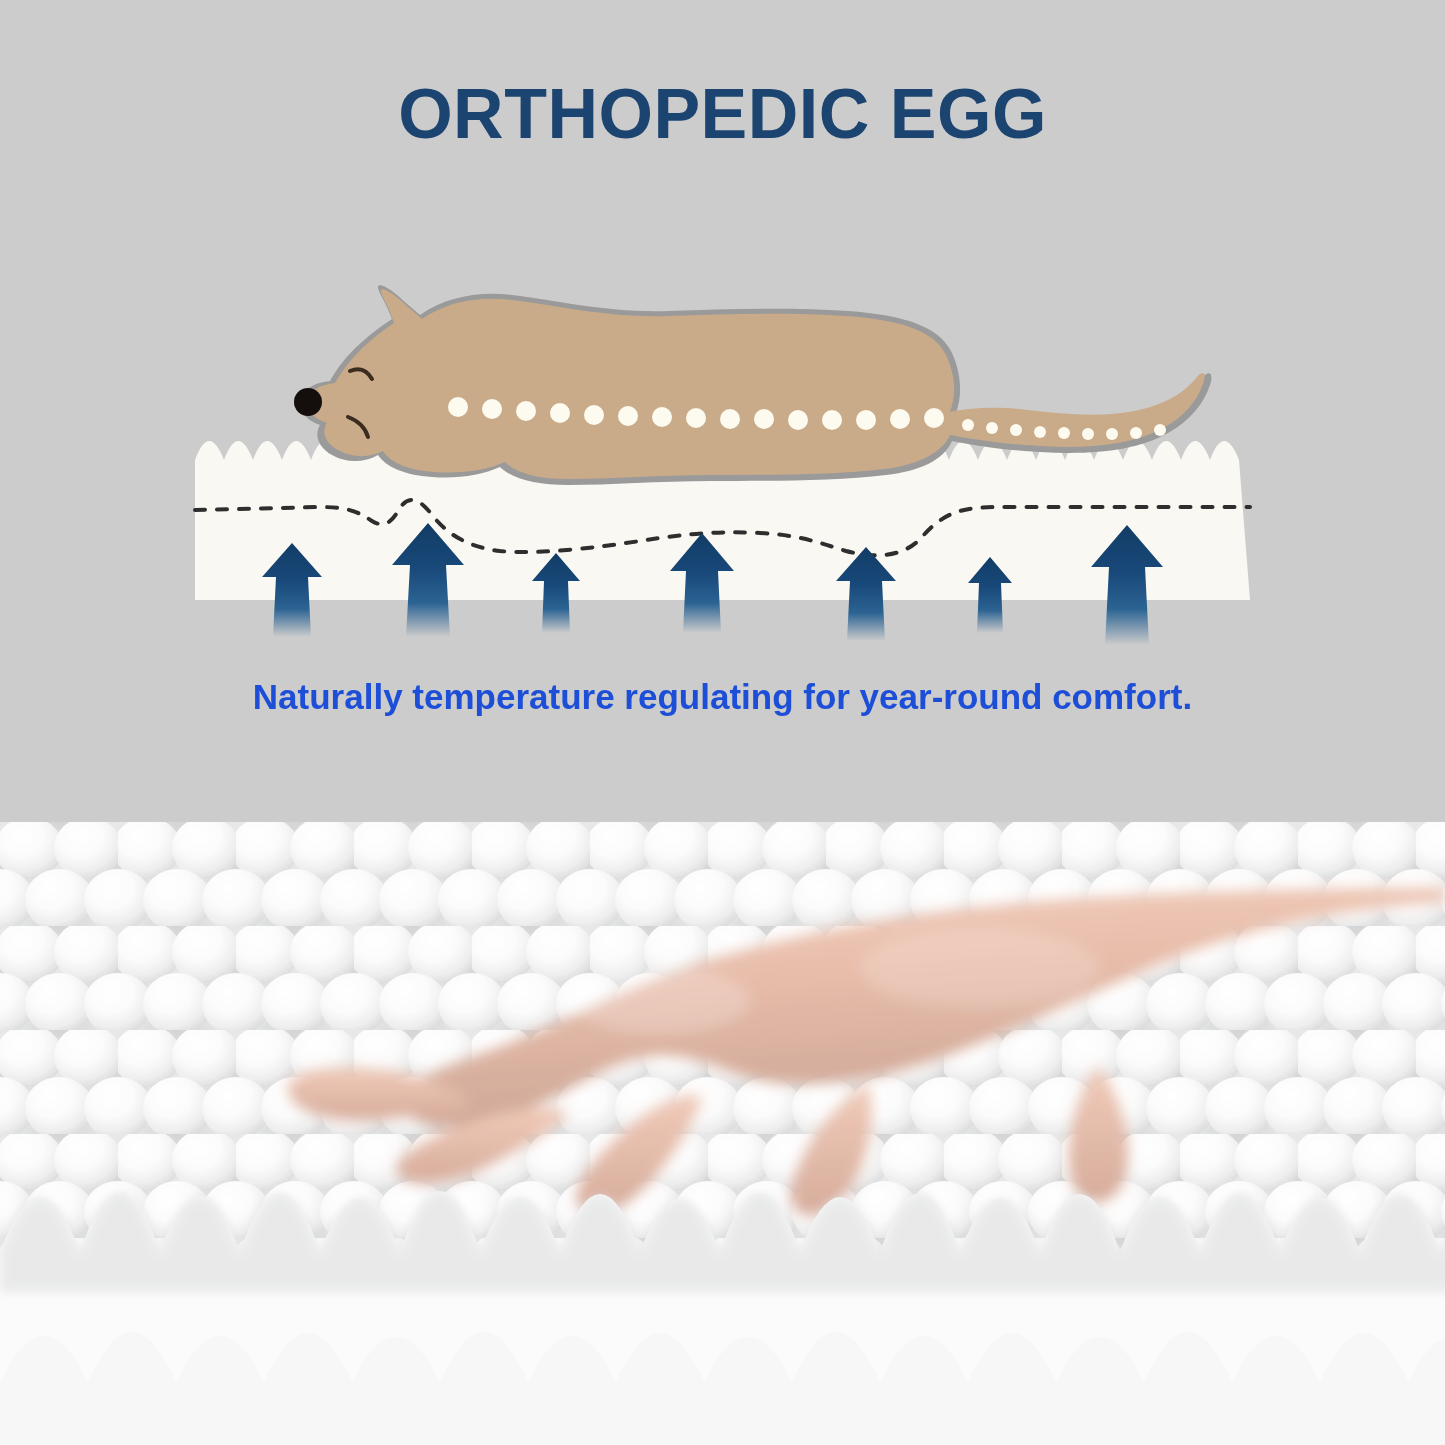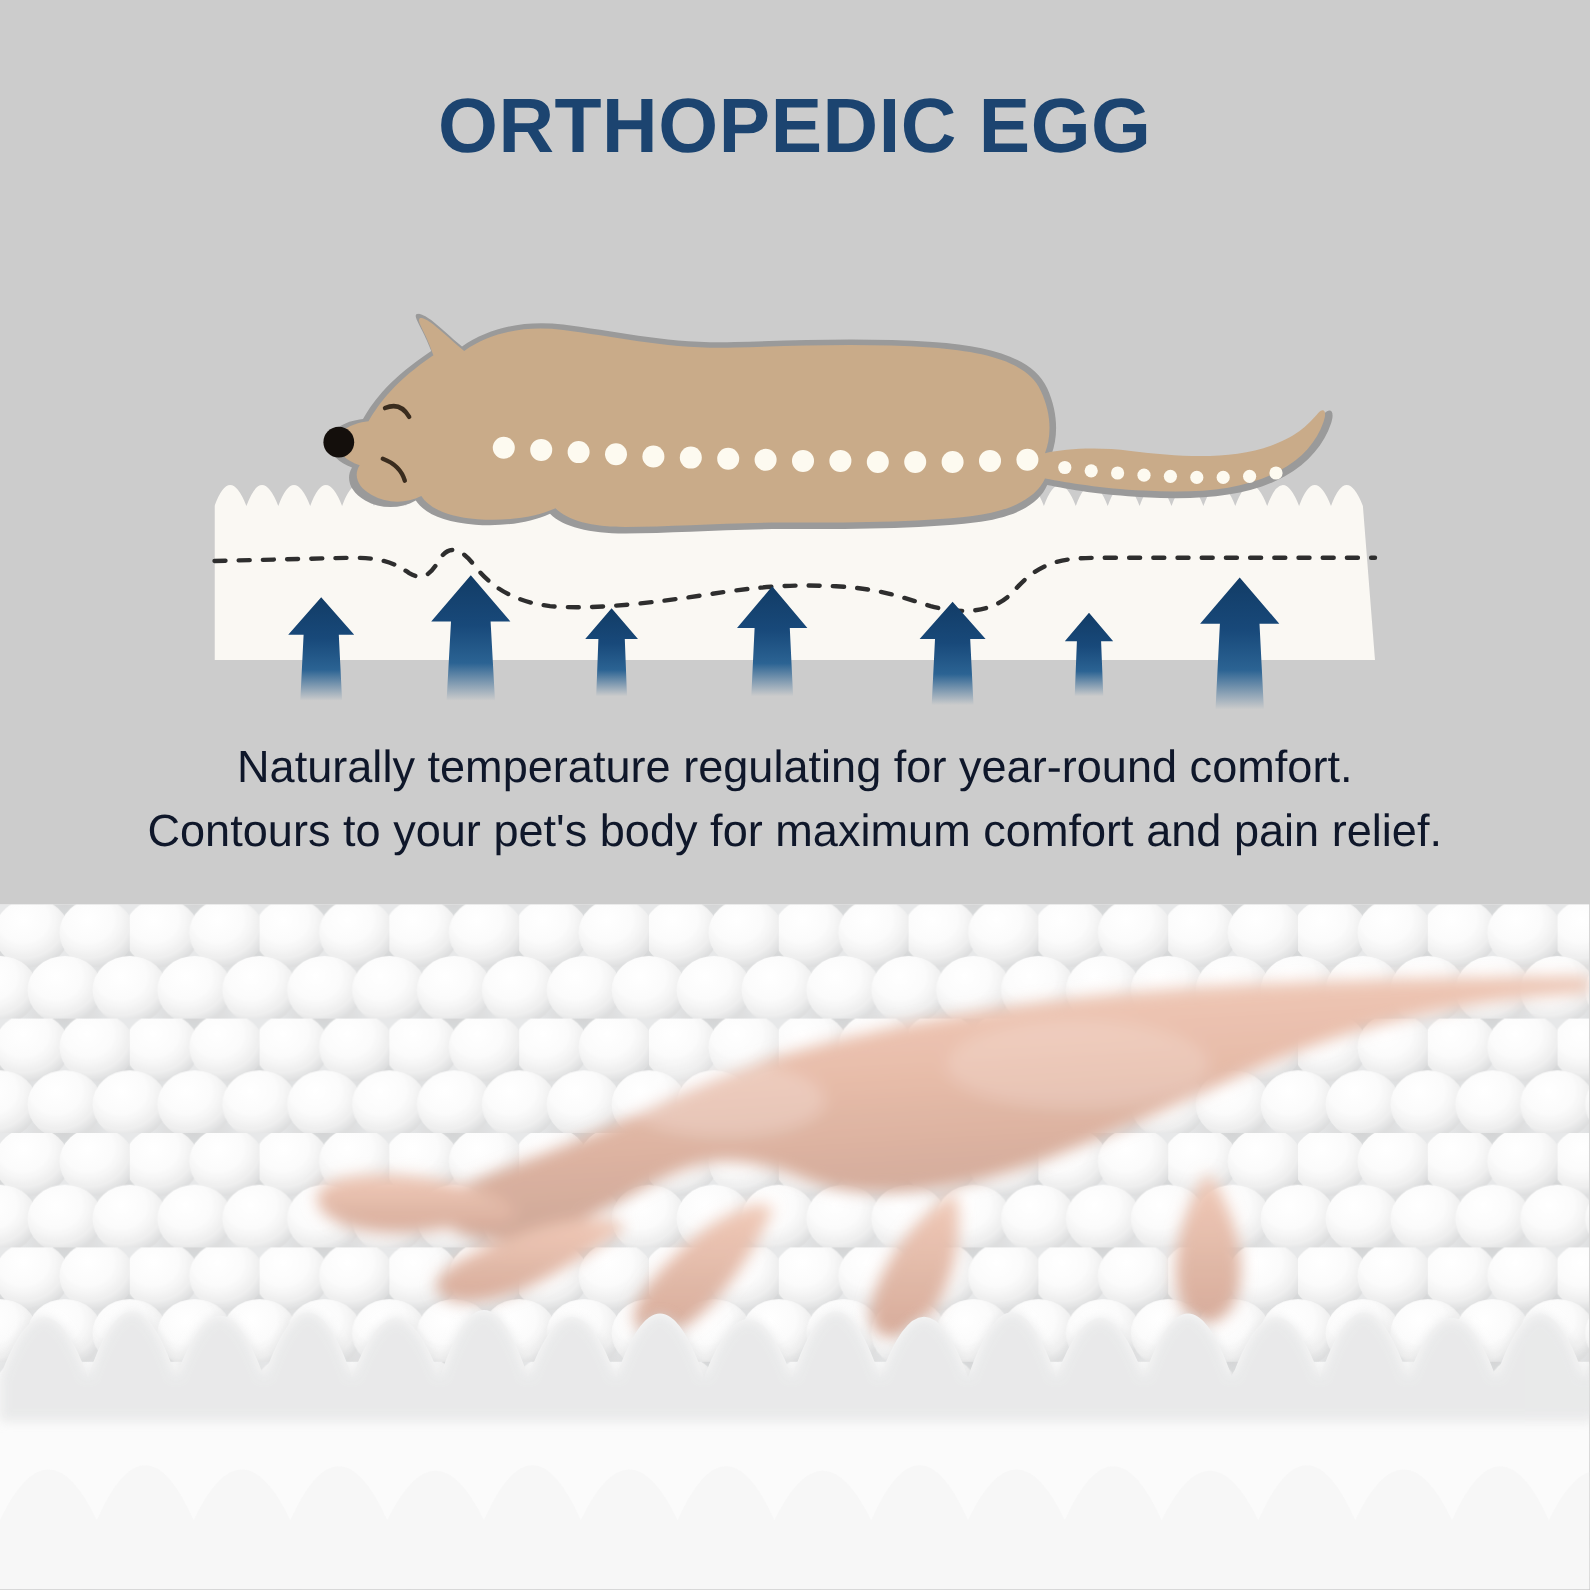--- a/index.html
+++ b/index.html
@@ -32,24 +32,24 @@
   
   .illustration{
     position:absolute;left:0;top:285px;width:1445px;height:370px;
   }
   .illustration svg{display:block;width:1445px;height:370px;}
 
   
   .caption{
     position:absolute;left:0;top:668px;width:1445px;
     text-align:center;
-    color:#0f172a;
+    color:#1d4ed8;
     font-family:"Liberation Sans", sans-serif;
-    font-weight:normal;
-    font-size:41px;
+    font-weight:bold;
+    font-size:35px;
     line-height:58px;
   }
   .caption .cap-line{display:block;}
 
   
   .photo-panel{
     position:absolute;left:0;top:822px;width:1445px;height:623px;
     overflow:hidden;
     background:#e8e8e8;
   }
@@ -246,21 +246,20 @@
 
           <path d="M990,272 L1012,298 L1001,298 L1003,348 L977,348 L979,298 L968,298 Z"></path>
 
           <path d="M1127,240 L1163,282 L1145,282 L1149,360 L1105,360 L1109,282 L1091,282 Z"></path>
         </g>
       </svg>
     </div>
 
     <div class="caption">
       <span class="cap-line">Naturally temperature regulating for year-round comfort.</span>
-      <span class="cap-line">Contours to your pet's body for maximum comfort and pain relief.</span>
     </div>
   </div>
 
   <div class="photo-panel">
     <svg viewBox="0 0 1445 623" xmlns="http://www.w3.org/2000/svg">
       <defs>
 
         <radialGradient id="bumpG" cx="38%" cy="30%" r="72%">
           <stop offset="0%" stop-color="#ffffff"></stop>
           <stop offset="48%" stop-color="#fbfbfb"></stop>

